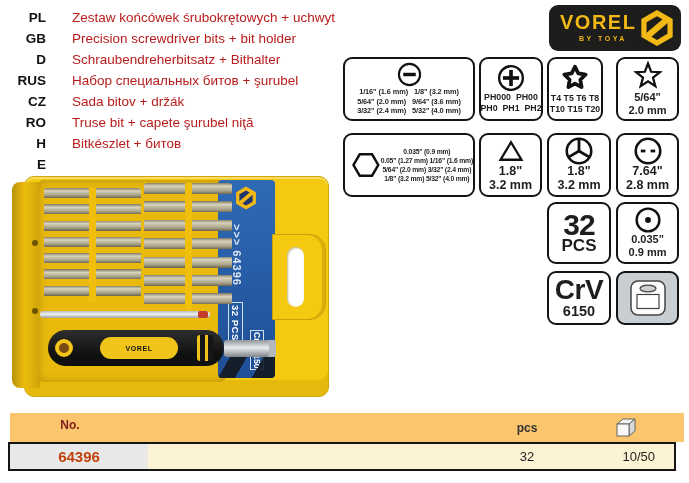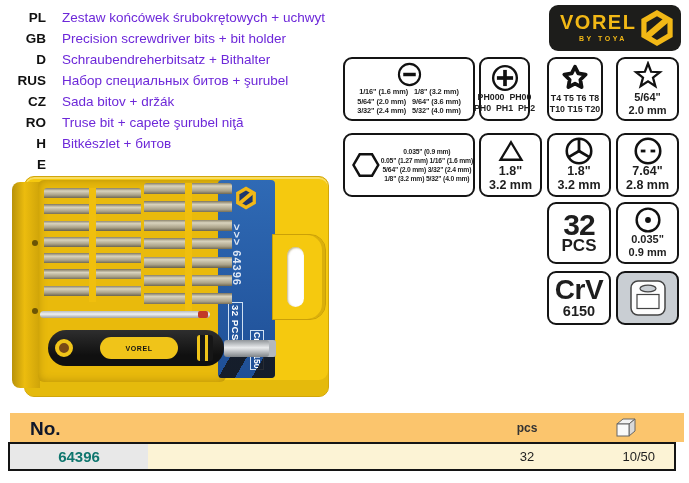--- a/index.html
+++ b/index.html
@@ -2,36 +2,36 @@
 <html><head>
 <meta charset="utf-8">
 <style>
   html,body{margin:0;padding:0;background:#fff;}
   .screen{position:relative;width:689px;height:483px;background:#fff;overflow:hidden;
           font-family:"Liberation Sans",sans-serif;color:#1e1e1e;}
   
   .langs{position:absolute;left:6px;top:7px;}
   .lang-row{display:flex;height:21px;line-height:21px;}
   .lang-code{width:40px;text-align:right;font-weight:bold;font-size:13.5px;color:#111;}
-  .lang-text{margin-left:16px;font-size:13.5px;color:#6d28d9;}
+  .lang-text{margin-left:26px;font-size:13.5px;color:#b91c1c;}
   
   .logo{position:absolute;left:549px;top:5px;width:132px;height:46px;background:#1d1d1b;border-radius:9px;}
   .logo-word{position:absolute;left:11px;top:6px;font-size:20px;font-weight:800;color:#f2b816;letter-spacing:1.5px;}
   .logo-sub{position:absolute;left:30px;top:30px;font-size:7px;font-weight:700;color:#f2b816;letter-spacing:2.5px;}
   .logo-emblem{position:absolute;right:5px;top:4px;}
   
   .spec{position:absolute;background:#fff;border:2px solid #141414;border-radius:9px;box-sizing:border-box;
         display:flex;flex-direction:column;align-items:center;justify-content:center;text-align:center;}
   .spec .tiny{font-size:7.4px;font-weight:700;line-height:1.3;white-space:pre;letter-spacing:-0.1px;}
   .spec .tiny2{font-size:6.8px;font-weight:700;line-height:1.35;white-space:pre;letter-spacing:-0.2px;}
   .spec .med{font-size:8.8px;font-weight:700;line-height:1.25;white-space:pre;}
   .spec .big{font-size:11px;font-weight:700;line-height:1.15;}
   .spec .bigger{font-size:12.5px;font-weight:700;line-height:1.1;}
   #spec-slotted{left:343px;top:57px;width:132px;height:64px;}
-  #spec-phillips{left:479px;top:57px;width:51px;height:64px;}
+  #spec-phillips{left:479px;top:57px;width:64px;height:64px;}
   #spec-torx{left:547px;top:57px;width:56px;height:64px;}
   #spec-star{left:616px;top:57px;width:63px;height:64px;}
   #spec-hex{left:343px;top:133px;width:132px;height:64px;flex-direction:row;justify-content:flex-start;padding-left:6px;}
   #spec-hex .hex-lines{flex:1;text-align:center;}
   #spec-triangle{left:479px;top:133px;width:63px;height:64px;}
   #spec-triwing{left:547px;top:133px;width:64px;height:64px;}
   #spec-spanner{left:616px;top:133px;width:63px;height:64px;}
   #spec-pcs{left:547px;top:202px;width:64px;height:62px;}
   #spec-dot{left:616px;top:202px;width:63px;height:62px;}
   #spec-crv{left:547px;top:271px;width:64px;height:54px;}
@@ -80,26 +80,26 @@
                border:4px solid #f0c419;background:#7a4a16;box-sizing:border-box;}
   .handle-oval{position:absolute;left:52px;top:7px;width:78px;height:22px;background:#f0c419;border-radius:11px;
                display:flex;align-items:center;justify-content:center;}
   .handle-brand{font-size:7px;font-weight:800;color:#141414;letter-spacing:.6px;}
   .handle-collar{position:absolute;right:11px;top:5px;width:16px;height:26px;border-radius:3px;
                  background:repeating-linear-gradient(90deg,#f0c419 0 3px,#161616 3px 8px);}
   .shank{position:absolute;left:214px;top:170px;width:52px;height:17px;border-radius:3px;
          background:linear-gradient(180deg,#8f9499,#e9ebed 45%,#7e8387);box-shadow:inset -7px 0 0 #b4b8bc;}
   
   .tbl-header{position:absolute;left:10px;top:413px;width:674px;height:29px;background:#fbc56d;}
-  .th-no{position:absolute;left:20px;top:5px;width:80px;font-size:19px;font-weight:700;color:#0f172a;}
+  .th-no{position:absolute;left:20px;top:5px;width:80px;text-align:center;font-size:12px;font-weight:700;color:#7f1d1d;}
   .th-pcs{position:absolute;left:487px;top:8px;width:60px;text-align:center;font-size:12px;font-weight:700;color:#333;}
   .th-box{position:absolute;left:604px;top:4px;}
   .tbl-row{position:absolute;left:8px;top:442px;width:664px;height:25px;background:#fcf3d5;border:2px solid #141414;}
   .td-no{position:absolute;left:0;top:0;bottom:0;width:138px;background:#e8e8e8;
-         text-align:center;font-size:15px;font-weight:700;line-height:25px;color:#0f766e;}
+         text-align:center;font-size:15px;font-weight:700;line-height:25px;color:#c2410c;}
   .td-pcs{position:absolute;left:487px;top:0;width:60px;text-align:center;font-size:13px;line-height:25px;}
   .td-box{position:absolute;left:585px;top:0;width:60px;text-align:right;font-size:13px;line-height:25px;}
 </style>
 </head>
 <body>
 
 <div class="screen">
 
   <div class="langs">
     <div class="lang-row">

